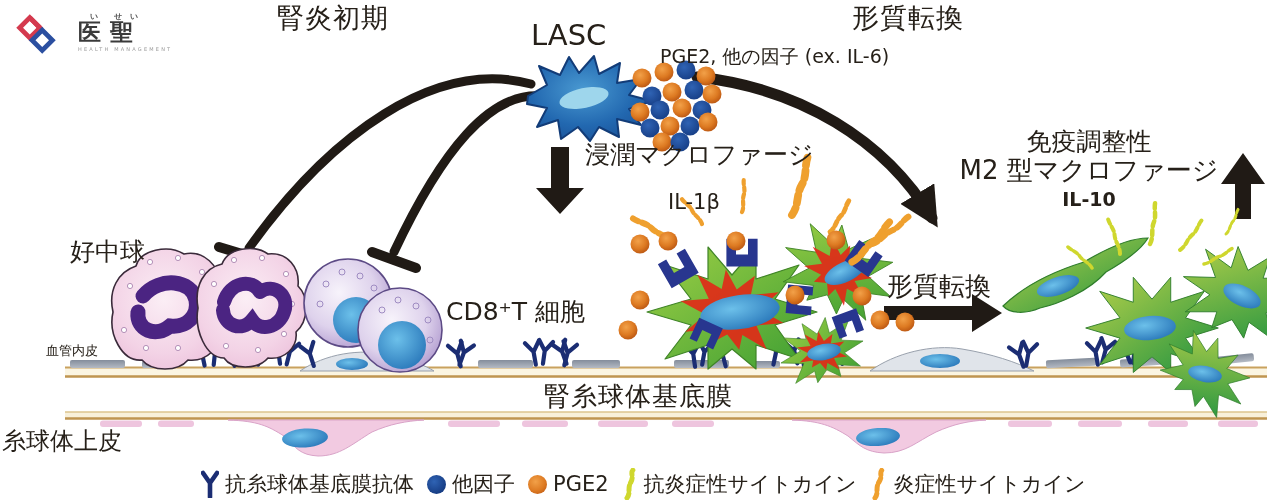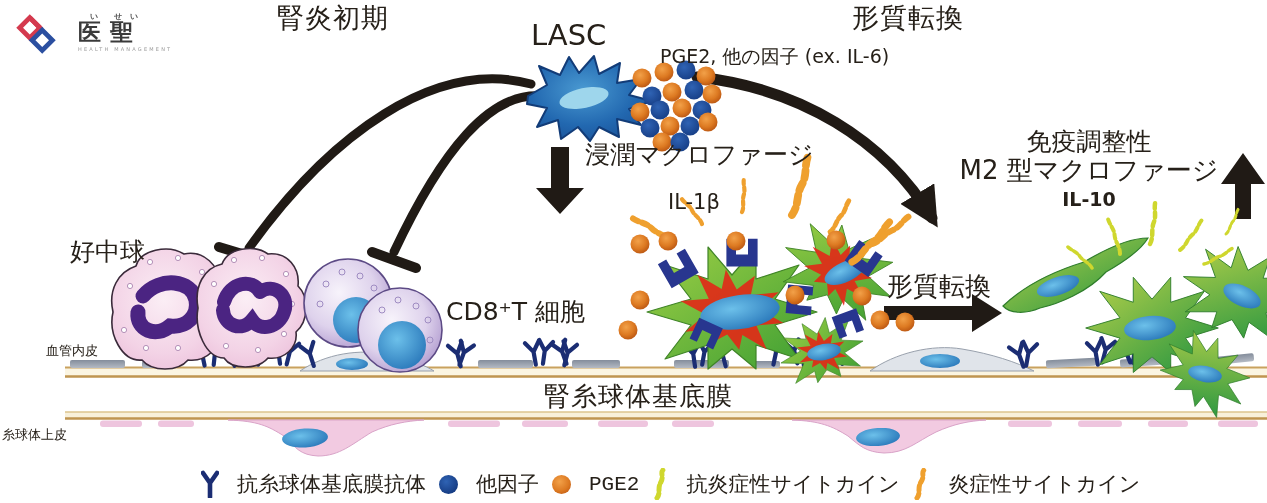--- a/index.html
+++ b/index.html
@@ -8,21 +8,21 @@
   .lbl{position:absolute;white-space:nowrap;color:#262019;line-height:1.12;}
   .c{text-align:center;}
   #stage{position:absolute;left:0;top:0;}
   .logo{position:absolute;left:14px;top:12px;display:flex;align-items:flex-start;gap:8px;}
   .logo-txt{display:flex;flex-direction:column;margin-left:12px;}
   .logo-main{font-size:23px;letter-spacing:9px;color:#3a3a3a;font-weight:bold;line-height:1;}
   .logo-main ruby{ruby-position:over;}
   .logo-main rt{font-size:8px;letter-spacing:0;color:#555;}
   .logo-sub{font-size:5px;letter-spacing:2.2px;color:#9a9a9a;margin-top:2px;}
   .legend{position:absolute;left:201px;top:468px;display:flex;align-items:center;gap:13px;}
-  .li{display:flex;align-items:center;gap:18px;font-size:21px;color:#262019;font-family:Liberation Mono, monospace;}
+  .li{display:flex;align-items:center;gap:6px;font-size:21px;color:#262019;}
   .dot{width:19px;height:19px;border-radius:50%;display:inline-block;}
   .dot.blue{background:radial-gradient(circle at 38% 35%,#2f63b4,#153b82 75%);}
   .dot.orange{background:radial-gradient(circle at 40% 35%,#f2a149,#dd7a22 55%,#b34e0e);}
 </style>
 </head>
 <body>
 
 <svg id="stage" width="1267" height="503" viewBox="0 0 1267 503">
   <defs>
     <radialGradient id="gOr" cx="0.4" cy="0.35" r="0.75">
@@ -333,21 +333,21 @@
 <div class="lbl c" style="left:958px;top:128px;width:262px;font-size:25px;">
   <div>免疫調整性</div>
   <div style="font-size:26px;">M2 型マクロファージ</div>
   <div style="font-size:19px;margin-top:4px;font-weight:bold;">IL-10</div>
 </div>
 <div class="lbl" style="left:70px;top:238px;font-size:25px;">好中球</div>
 <div class="lbl" style="left:446px;top:298px;font-size:25px;">CD8⁺T 細胞</div>
 <div class="lbl" style="left:887px;top:272px;font-size:26px;">形質転換</div>
 <div class="lbl" style="left:2px;top:344px;font-size:13px;margin-left:44px;">血管内皮</div>
 <div class="lbl" style="left:544px;top:382px;font-size:26px;letter-spacing:1px;">腎糸球体基底膜</div>
-<div class="lbl" style="left:2px;top:428px;font-size:13px;">糸球体上皮</div>
+<div class="lbl" style="left:2px;top:428px;font-size:24px;">糸球体上皮</div>
 
 <div class="legend">
   <span class="li">
     <svg width="18" height="28" viewBox="-9 -3 18 28">
       <path d="M0,24 L0,10 M0,10 L-7,0 M0,10 L7,0" stroke="#1b2d73" stroke-width="4.6" stroke-linecap="round" fill="none"></path>
     </svg>
     <span>抗糸球体基底膜抗体</span>
   </span>
   <span class="li">
     <span class="dot blue"></span>

